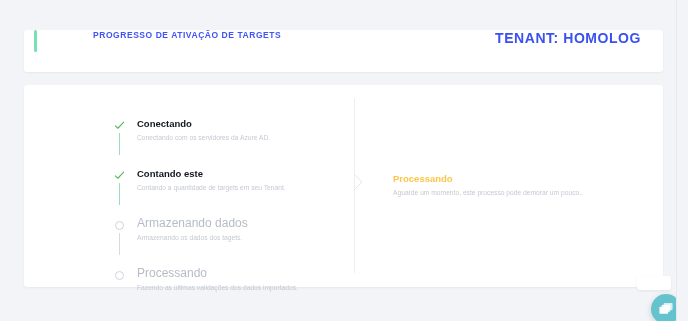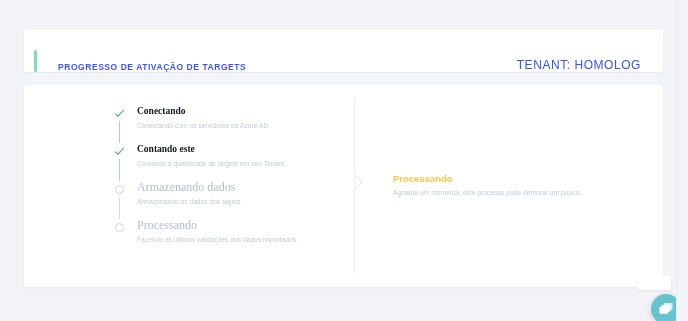--- a/index.html
+++ b/index.html
@@ -41,44 +41,45 @@
   .header-card {
     position: absolute;
     left: 24px;
     top: 30px;
     width: 639px;
     height: 42px;
     background: #ffffff;
     border-radius: 3px;
     box-shadow: 0 1px 2px rgba(16, 24, 40, 0.05);
     display: flex;
-    align-items: flex-end;
-    box-sizing: border-box;
+    align-items: flex-start;
+    box-sizing: border-box;
+    gap: 35px;
   }
   .header-accent {
     width: 3px;
     height: 22px;
     background: #79dfb4;
     border-radius: 2px;
     margin-left: 10px;
     flex: none;
   }
   .header-title {
     margin-left: 21px;
     font-size: 8.5px;
     font-weight: bold;
     letter-spacing: 0.55px;
     color: #4055f4;
     white-space: nowrap;
   }
   .header-spacer { flex: 1 1 auto; }
   .header-tenant {
     margin-right: 22px;
-    font-size: 12px;
-    font-weight: normal;
+    font-size: 14px;
+    font-weight: bold;
     letter-spacing: 0.55px;
     color: #3a50f0;
     white-space: nowrap;
   }
 
   
   .body-card {
     position: absolute;
     left: 24px;
     top: 85px;
@@ -145,23 +146,22 @@
     border: 1px solid #cfd4dc;
     background: #ffffff;
     box-sizing: border-box;
   }
 
   .step-title {
     font-size: 9.5px;
     font-weight: bold;
     line-height: 11px;
     color: #12161f;
-    margin: 4px 0 4px 0;
-    white-space: nowrap;
-    font-family: Liberation Serif, serif;
+    margin: 16px 0 4px 0;
+    white-space: nowrap;
   }
   .step.pending .step-title {
     color: #b6bcc7;
     font-weight: normal;
     font-size: 12px;
   }
   .step-desc {
     font-size: 6.7px;
     line-height: 9px;
     color: #c4c9d2;

